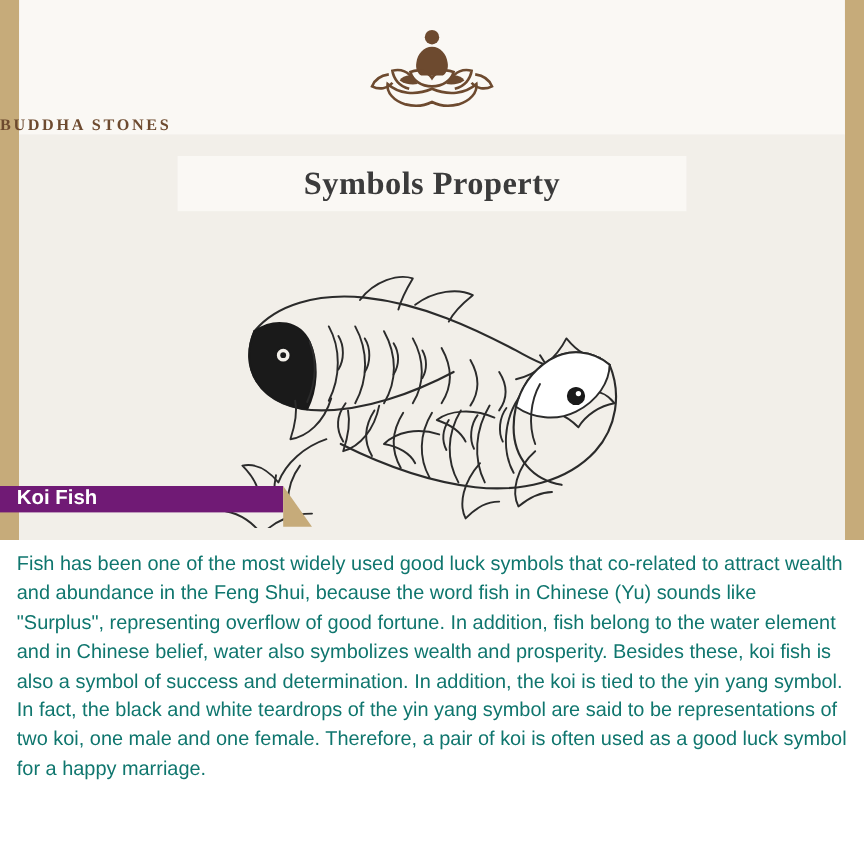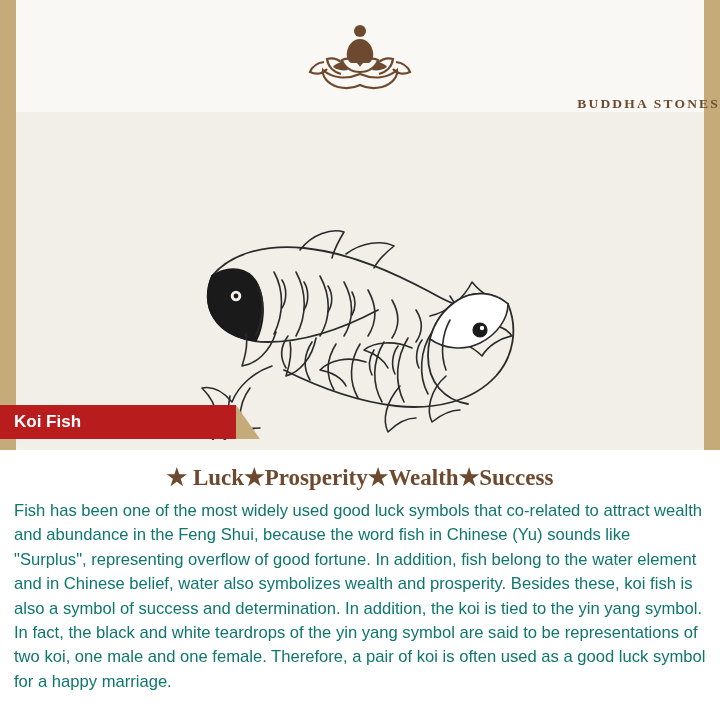--- a/index.html
+++ b/index.html
@@ -67,21 +67,21 @@
     height: 112px;
     background: #faf8f4;
   }
 
   
   .logo-wrap {
     position: absolute;
     left: 0;
     top: 18px;
     width: 720px;
-    text-align: right;
+    text-align: left;
   }
   .logo-mark {
     display: block;
     margin: 0 auto;
   }
   .logo-text {
     margin-top: 4px;
     font-size: 13.5px;
     letter-spacing: 2.2px;
     font-weight: bold;
@@ -117,24 +117,24 @@
     width: 420px;
     height: 260px;
   }
 
   
   .tag {
     position: absolute;
     left: 0;
     top: 405px;
     width: 236px;
-    height: 34px;
-    background: #b91c1c;
+    height: 22px;
+    background: #701a75;
     display: flex;
-    align-items: center;
+    align-items: flex-start;
   }
   .tag-label {
     padding-left: 14px;
     color: #ffffff;
     font-size: 17px;
     font-weight: bold;
     font-family: "Liberation Sans", sans-serif;
   }
   .tag-notch {
     position: absolute;
@@ -203,20 +203,23 @@
         <path d="M41 56 c-8 -2 -13 -8 -14 -15 c7 -2 14 1 17 7"></path>
         <path d="M79 56 c8 -2 13 -8 14 -15 c-7 -2 -14 1 -17 7"></path>
         <path d="M60 56 c-14 6 -28 4 -37 -4 c-1 7 5 14 15 17 c8 2 16 1 22 -2 c6 3 14 4 22 2 c10 -3 16 -10 15 -17 c-9 8 -23 10 -37 4 z"></path>
         <path d="M24 44 c-7 1 -12 5 -14 10 c6 3 13 2 17 -3"></path>
         <path d="M96 44 c7 1 12 5 14 10 c-6 3 -13 2 -17 -3"></path>
       </g>
     </svg>
     <div class="logo-text">BUDDHA STONES</div>
   </div>
 
+  <div class="title-band">
+    <span class="title-text">Symbols Property</span>
+  </div>
 
   <div class="art">
     <svg width="420" height="260" viewBox="0 0 420 260">
       <g fill="none" stroke="#2b2b2b" stroke-width="1.6" stroke-linejoin="round" stroke-linecap="round">
 
         <path d="M62 96 c18 -22 52 -32 92 -28 c48 5 92 26 126 44 c14 8 26 14 38 16" stroke-width="1.8"></path>
         <path d="M62 96 c-6 14 -6 30 2 42 c10 16 30 24 54 24 c36 0 76 -14 110 -32" stroke-width="1.8"></path>
 
         <path d="M62 96 c-6 14 -6 30 2 42 c8 13 24 21 42 23 c8 -16 10 -38 2 -56 c-8 -17 -28 -21 -46 -9 z" fill="#1a1a1a" stroke="#1a1a1a"></path>
         <circle cx="86" cy="116" r="6" fill="#f2efe9" stroke="#1a1a1a" stroke-width="1.4"></circle>
@@ -270,17 +273,16 @@
       </g>
     </svg>
   </div>
 
   <div class="tag">
     <span class="tag-label">Koi Fish</span>
   </div>
   <div class="tag-notch"></div>
 
   <div class="bottom">
-    <div class="keywords">★ Luck★Prosperity★Wealth★Success</div>
     <div class="body-text">Fish has been one of the most widely used good luck symbols that co-related to attract wealth and abundance in the Feng Shui, because the word fish in Chinese (Yu) sounds like "Surplus", representing overflow of good fortune. In addition, fish belong to the water element and in Chinese belief, water also symbolizes wealth and prosperity. Besides these, koi fish is also a symbol of success and determination. In addition, the koi is tied to the yin yang symbol. In fact, the black and white teardrops of the yin yang symbol are said to be representations of two koi, one male and one female. Therefore, a pair of koi is often used as a good luck symbol for a happy marriage.</div>
   </div>
 
 </div>
 
 </body></html>

